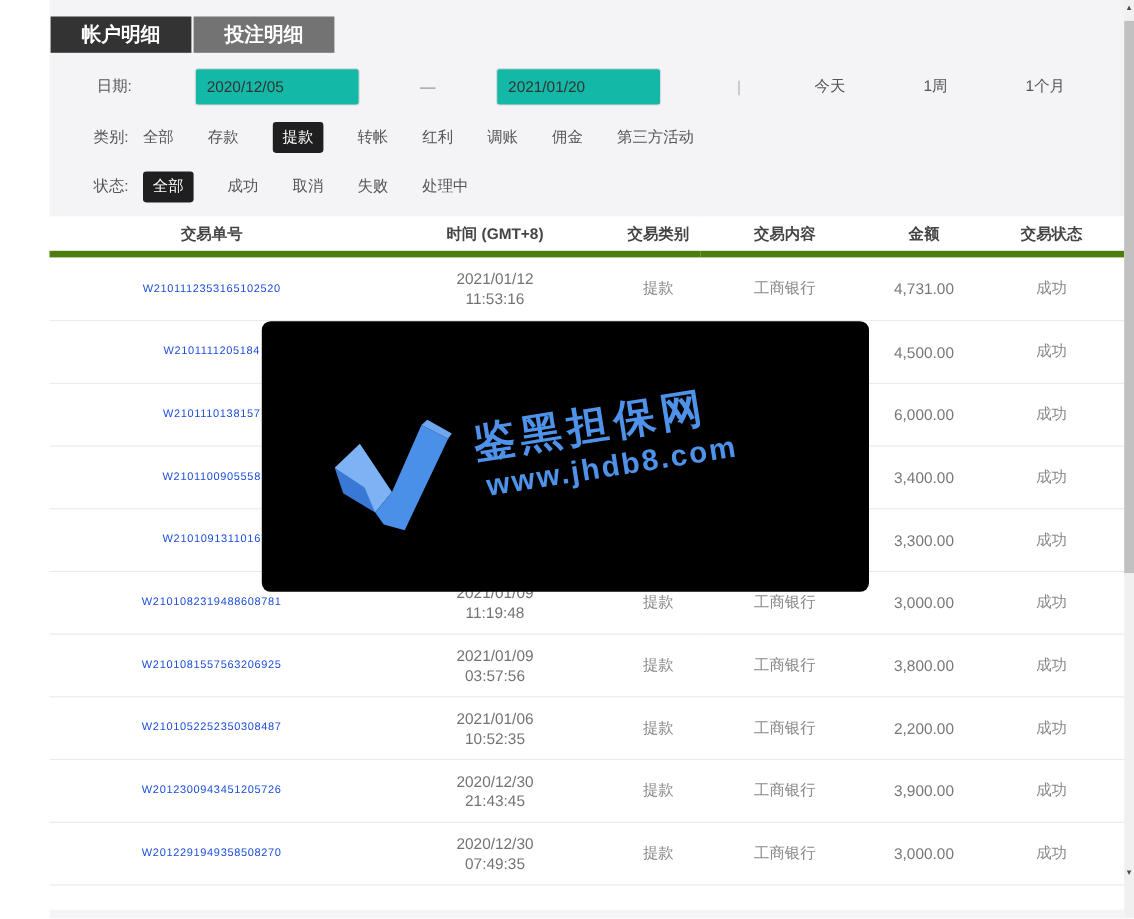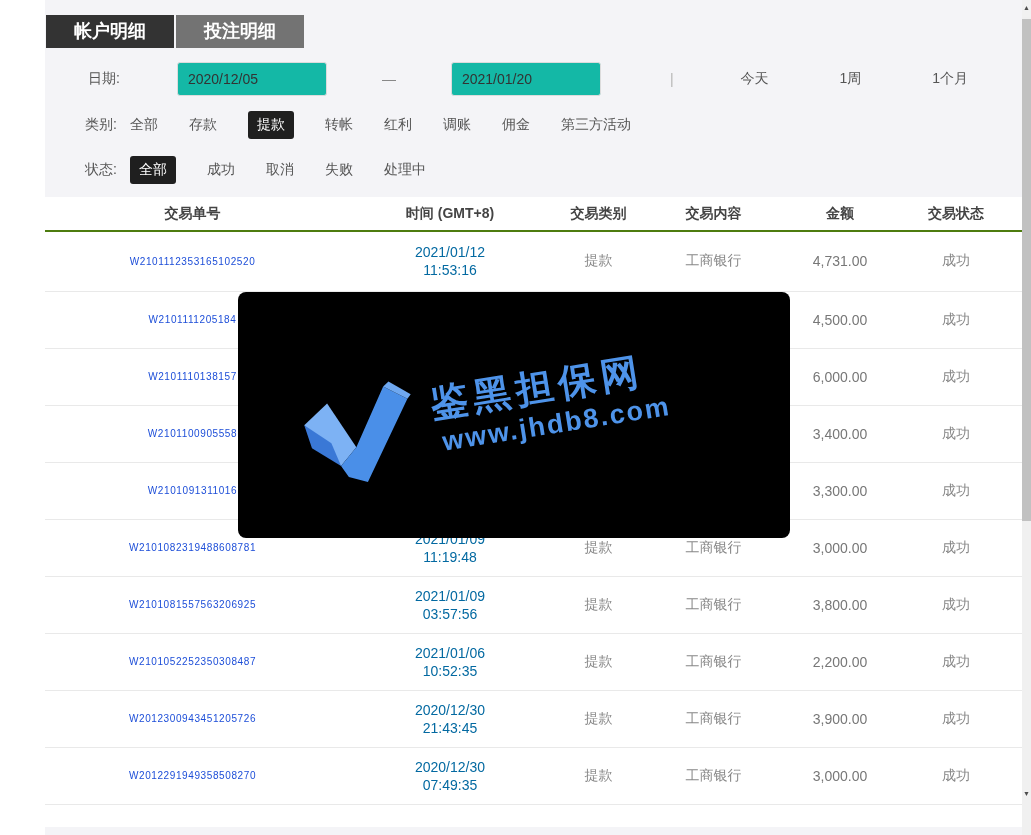--- a/index.html
+++ b/index.html
@@ -44,28 +44,28 @@
     background:#1f1f1f; color:#fff; padding:5px 9px; border-radius:3px;
   }
 
   
   .table-wrap { position:absolute; left:45px; top:197px; width:977px; background:#fff; }
   table { width:977px; border-collapse:collapse; table-layout:fixed; }
   col.c-id{width:295px;} col.c-time{width:220px;} col.c-type{width:77px;}
   col.c-content{width:153px;} col.c-amount{width:100px;} col.c-status{width:132px;}
   thead th {
     height:34px; font-size:14px; color:#444; font-weight:bold;
-    border-bottom:2px solid #4d7c0f; text-align:center; background:#fff;
+    border-bottom:6px solid #4d7c0f; text-align:center; background:#fff;
   }
   tbody td {
     height:57px; text-align:center; vertical-align:middle;
     font-size:14px; color:#888; border-bottom:1px solid #e9e9e9; background:#fff;
   }
   td.id-cell { color:#1d4ed8; letter-spacing:0.6px; font-size:10px; }
-  td.time-cell div { line-height:18px; color:#0369a1; }
+  td.time-cell div { line-height:18px; color:#737373; }
   td.amount-cell { color:#777; }
 
   .bottom-strip { position:absolute; left:45px; top:827px; width:977px; height:8px; background:#f4f4f7; }
 
   
   .wm-box {
     position:absolute; left:238px; top:292px; width:552px; height:246px;
     background:#000; border-radius:8px; overflow:hidden; z-index:5;
   }
   .wm-inner {

